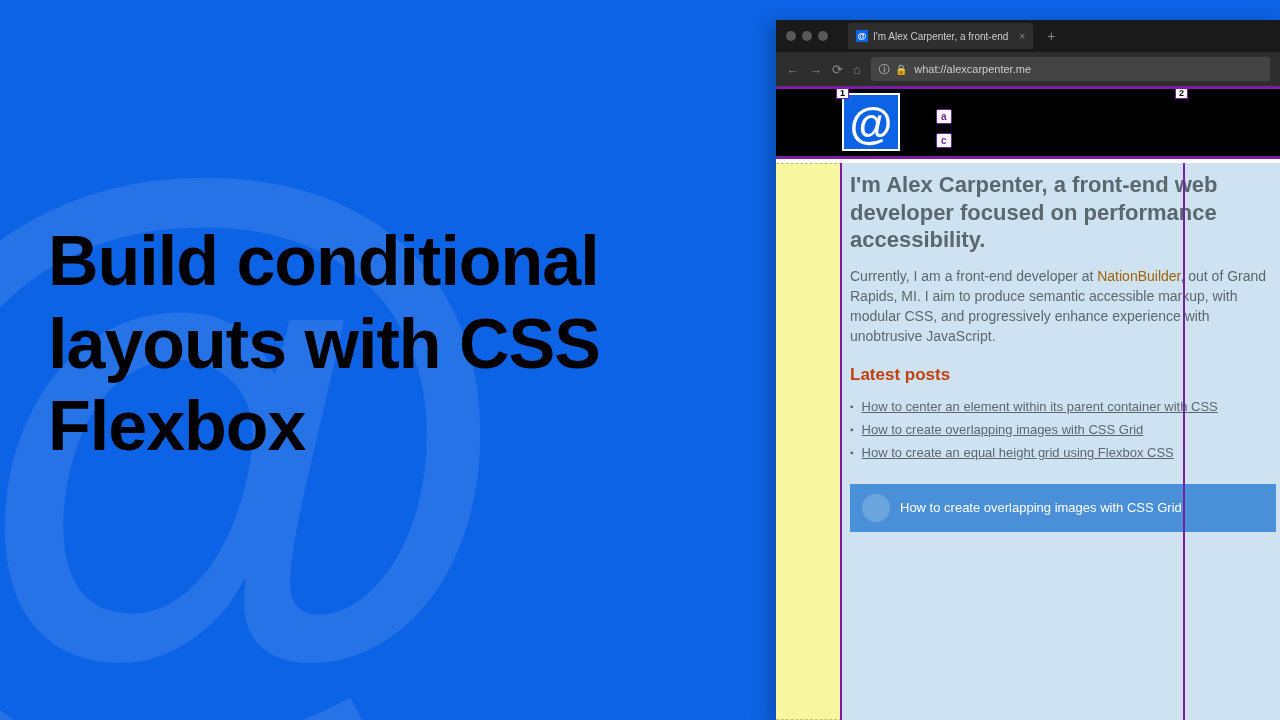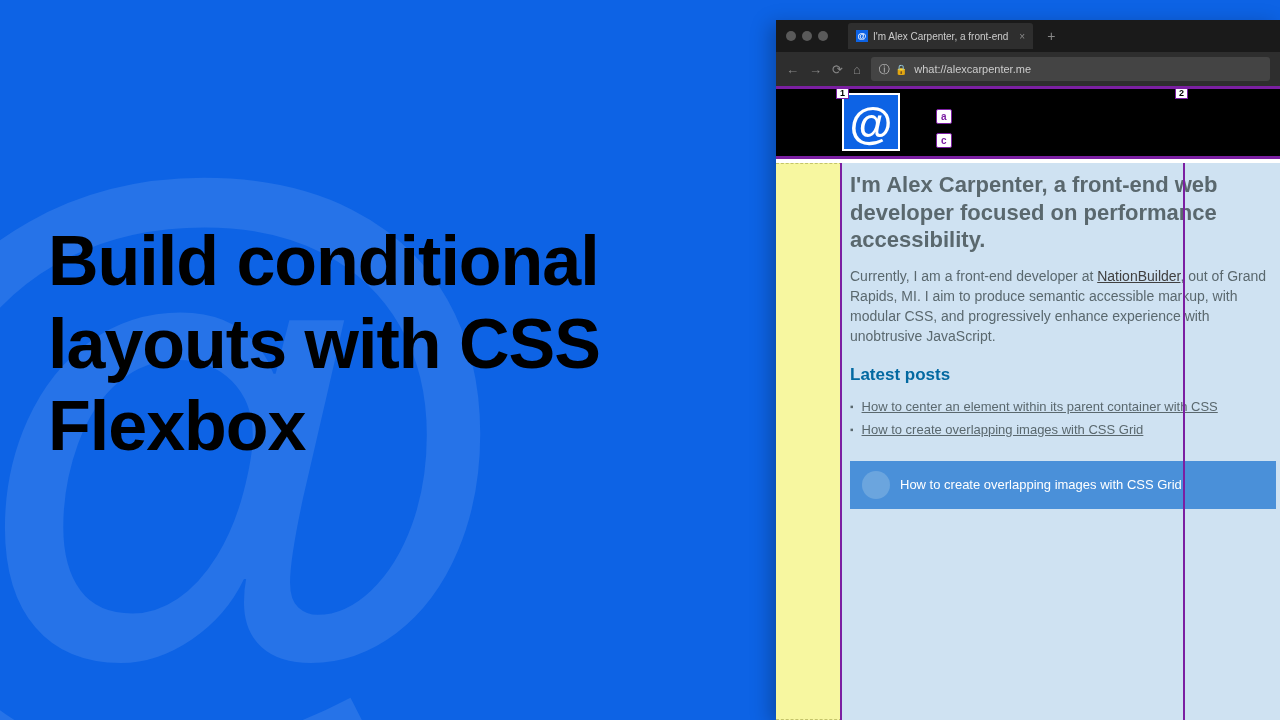--- a/index.html
+++ b/index.html
@@ -22,22 +22,22 @@
 .blackhdr{height:70px;background:#000;border-bottom:3px solid #7b1fa2;position:relative}
 .logo{position:absolute;left:66px;top:4px;width:58px;height:58px;background:#0d63e5;color:#fff;font-size:44px;font-weight:700;text-align:center;line-height:58px;border:2px solid #fff}
 .gridlabel{position:absolute;background:#fff;border:1px solid #7b1fa2;color:#7b1fa2;font-size:10px;font-weight:700;padding:1px 4px;border-radius:2px}
 .marker{position:absolute;background:#fff;border:1px solid #7b1fa2;color:#000;font-size:9px;padding:0 3px;font-weight:700}
 .vline{position:absolute;width:2px;background:#7b1fa2;top:0;bottom:0}
 .content{position:absolute;left:0;right:0;top:74px;bottom:0;display:flex}
 .yellowcol{width:66px;background:#f7f7a0;border:1px dashed #c3c36a;border-left:none}
 .maincol{flex:1;background:#cfe2f2;padding:8px 4px 8px 8px;position:relative}
 .hero{font-size:22px;font-weight:700;color:#5a686e;line-height:1.25;margin-bottom:12px}
 .para{font-size:14px;color:#5a686e;line-height:1.45;margin-bottom:18px}
-.para a{color:#404040;text-decoration:underline}
-.sect{font-size:17px;font-weight:700;color:#0369a1;margin:4px 0 10px}
+.para a{color:#a16207;}
+.sect{font-size:17px;font-weight:700;color:#c2410c;margin:4px 0 10px}
 .posts{list-style:none;margin-bottom:20px}
 .posts li{font-size:13px;color:#5a686e;padding:4px 0;display:flex;gap:8px}
 .posts li::before{content:"▪";color:#5a686e;font-size:10px;margin-top:2px}
 .posts li span{text-decoration:underline}
 .ytcard{background:#4a90d9;height:48px;display:flex;align-items:center;padding:0 12px;gap:10px;color:#fff;font-size:13px}
 .ytavatar{width:28px;height:28px;border-radius:50%;background:#6ba5de}
 .tooltip{position:absolute;right:0;top:148px;background:#333;color:#fff;font-size:10px;padding:3px 6px;display:flex;gap:6px;align-items:center}
 .tooltip .dim{background:#555;padding:1px 4px}
 .vline.main1{left:66px}
 .vline.main2{right:95px}
@@ -96,20 +96,23 @@
           <span>Currently, I am a front-end developer at </span><a>NationBuilder</a><span>, out of Grand Rapids, MI. I aim to produce semantic accessible markup, with modular CSS, and progressively enhance experience with unobtrusive JavaScript.</span>
         </p>
         <h2 class="sect">Latest posts</h2>
         <ul class="posts">
           <li>
               <span>How to center an element within its parent container with CSS</span>
             </li>
           <li>
               <span>How to create overlapping images with CSS Grid</span>
             </li>
+          <li>
+              <span>How to create an equal height grid using Flexbox CSS</span>
+            </li>
         </ul>
         <div class="ytcard">
           <div class="ytavatar"></div>
           <span>How to create overlapping images with CSS Grid</span>
         </div>
       </div>
     </div>
   </div>
 </div>
 

